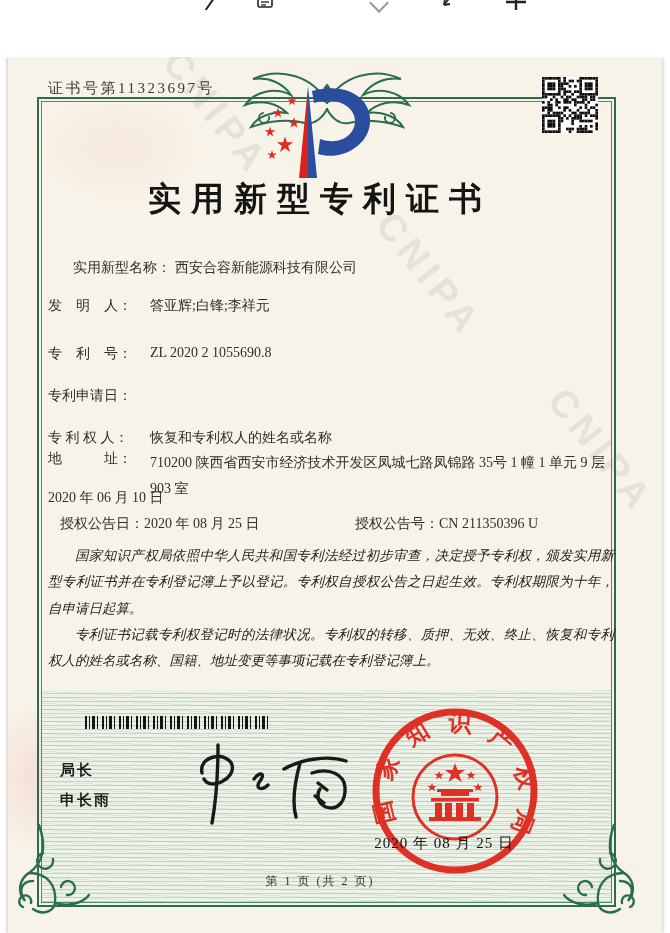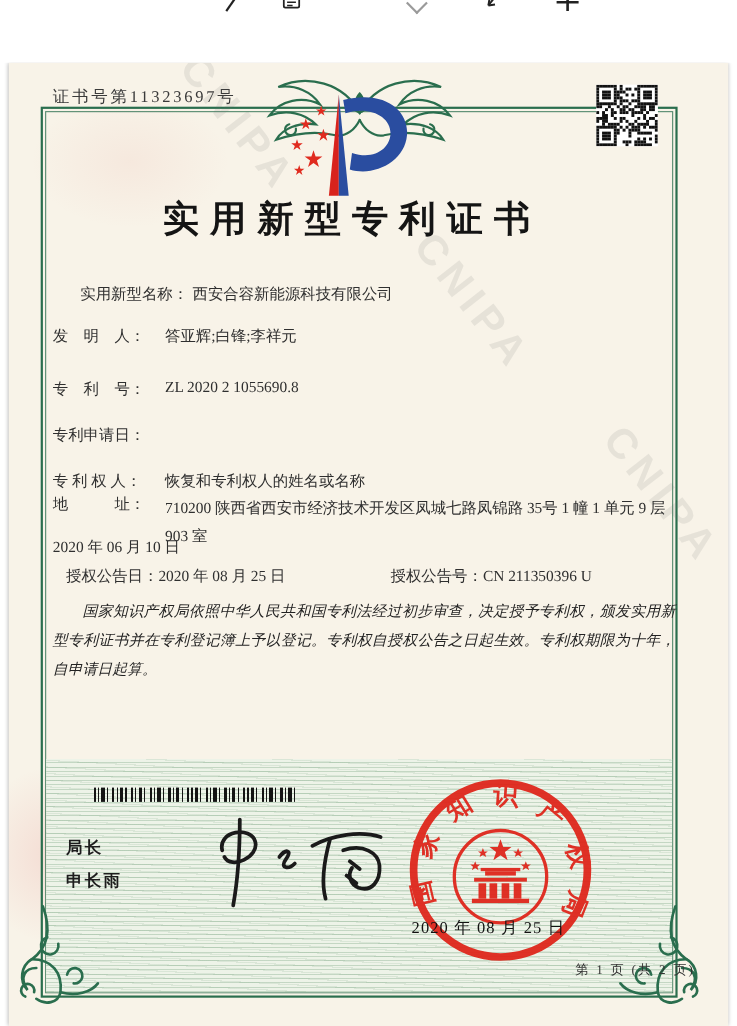--- a/index.html
+++ b/index.html
@@ -46,21 +46,21 @@
   .paras{position:absolute;left:40px;top:486px;width:566px;font-size:13.5px;line-height:1.95;
          font-style:italic;text-align:justify;color:#222;}
   .paras p{margin:0;text-indent:2em;}
   .barcode{position:absolute;left:77px;top:659px;width:186px;height:13px;
     background:repeating-linear-gradient(90deg,#141414 0 2px,transparent 2px 4px,#141414 4px 5px,transparent 5px 7px,#141414 7px 10px,transparent 10px 12px,#141414 12px 13px,transparent 13px 17px);}
   .signer{position:absolute;left:52px;font-size:15px;font-weight:bold;color:#1d1d1d;letter-spacing:2px;}
   .sig{position:absolute;left:180px;top:682px;}
   .seal{position:absolute;left:361px;top:648px;width:172px;height:172px;opacity:.93;}
   .seal-date{position:absolute;left:336px;top:777px;width:200px;text-align:center;font-size:15px;
              letter-spacing:1px;color:#111;z-index:3;}
-  .page-note{position:absolute;left:0;right:30px;top:816px;text-align:right;font-size:12px;color:#333;letter-spacing:2px;}
+  .page-note{position:absolute;left:0;right:30px;top:816px;text-align:center;font-size:12px;color:#333;letter-spacing:2px;}
   .cont-note{position:absolute;left:0;right:30px;top:904px;text-align:center;font-size:14px;font-style:italic;color:#222;letter-spacing:3px;}
 </style>
 </head>
 <body>
 
 <div class="toolbar">
   <div class="tb-icon" style="left:200px;">
       <div class="pen-line"></div>
     </div>
   <div class="tb-icon" style="left:253px;">
@@ -425,20 +425,21 @@
 
     <div class="gpair" style="left:52px;top:458px;">
       <span>授权公告日：</span><span>2020 年 08 月 25 日</span>
     </div>
     <div class="gpair" style="left:347px;top:458px;">
       <span>授权公告号：</span><span>CN 211350396 U</span>
     </div>
 
     <div class="paras">
       <p>国家知识产权局依照中华人民共和国专利法经过初步审查，决定授予专利权，颁发实用新型专利证书并在专利登记簿上予以登记。专利权自授权公告之日起生效。专利权期限为十年，自申请日起算。</p>
+      <p>专利证书记载专利权登记时的法律状况。专利权的转移、质押、无效、终止、恢复和专利权人的姓名或名称、国籍、地址变更等事项记载在专利登记簿上。</p>
     </div>
 
     <div class="barcode"></div>
 
     <div class="signer" style="top:704px;">局长</div>
     <div class="signer" style="top:734px;">申长雨</div>
 
     <div class="sig">
       <svg width="165" height="90" viewBox="0 0 165 90">
         <g fill="none" stroke="#1a1a1a" stroke-width="3.4" stroke-linecap="round">

